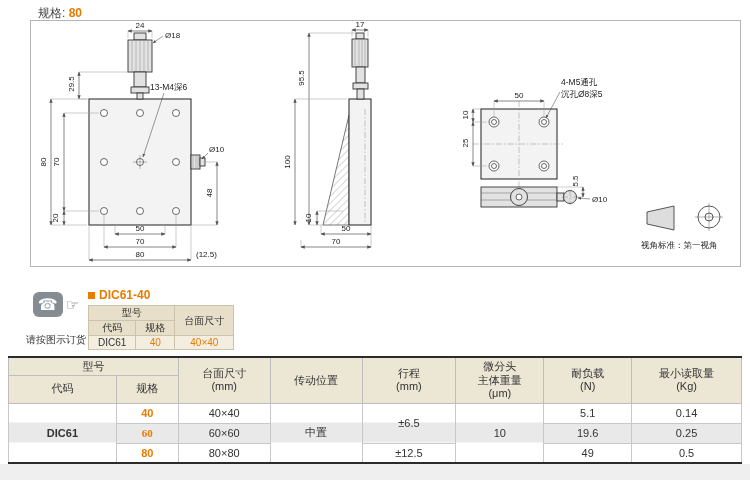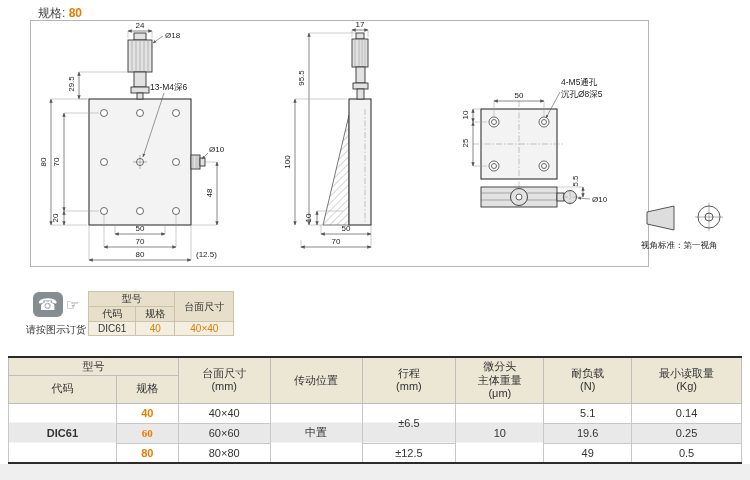--- a/index.html
+++ b/index.html
@@ -3,42 +3,42 @@
 <meta charset="utf-8">
 <style>
   * { margin:0; padding:0; box-sizing:border-box; }
   html,body { background:#fff; }
   .page { position:relative; width:750px; height:480px; background:#fff;
           font-family:"Liberation Sans", sans-serif; color:#333; overflow:hidden; }
 
   .spec-line { position:absolute; left:38px; top:5px; font-size:12px; color:#444; }
   .spec-line .orange { font-weight:bold; }
 
-  .drawing-box { position:absolute; left:30px; top:20px; width:619px; height:247px;
+  .drawing-box { position:absolute; left:30px; top:20px; width:711px; height:247px;
                  border:1px solid #b5b5b5; background:#fff; }
 
   .drawing-svg text { font-family:"Liberation Sans", sans-serif; font-size:8.5px; fill:#222; }
   .drawing-svg .dim-t { font-size:8px; fill:#222; }
   .drawing-svg .note-t { font-size:8.5px; fill:#222; }
   .drawing-svg .body { fill:#f3f3f3; stroke:#333; stroke-width:1.1; }
   .drawing-svg .part { fill:#e2e2e2; stroke:#333; stroke-width:0.9; }
   .drawing-svg .hole { fill:#fff; stroke:#444; stroke-width:0.8; }
   .drawing-svg .dim { stroke:#555; stroke-width:0.7; marker-start:url(#arr); marker-end:url(#arr); }
   .drawing-svg .ext { stroke:#999; stroke-width:0.5; }
   .drawing-svg .cl  { stroke:#888; stroke-width:0.5; stroke-dasharray:6 2 1.5 2; }
   .drawing-svg .knurl { stroke:#8a8a8a; stroke-width:0.5; }
   .drawing-svg .leader { stroke:#555; stroke-width:0.6; fill:none; marker-end:url(#arr); }
   .drawing-svg .thin { stroke:#666; stroke-width:0.5; }
 
   .phone-block { position:absolute; left:26px; top:292px; width:60px; text-align:center; }
   .phone-row { display:flex; align-items:center; justify-content:center; gap:3px; }
   .phone-icon { display:inline-flex; width:30px; height:25px; background:#858c92; color:#fff;
                 border-radius:6px; align-items:center; justify-content:center; font-size:16px; }
   .hand-icon { color:#666; font-size:15px; }
-  .phone-caption { margin-top:6px; font-size:10px; color:#333; white-space:nowrap; }
+  .phone-caption { margin-top:16px; font-size:10px; color:#333; white-space:nowrap; }
 
   .order-block { position:absolute; left:88px; top:288px; }
   .order-title { display:flex; align-items:center; gap:4px; font-size:12px; font-weight:bold; }
   .bullet { width:7px; height:7px; display:inline-block; }
   .order-table { border-collapse:collapse; margin-top:3px; font-size:10px; text-align:center; }
   .order-table th, .order-table td { border:1px solid #cbc3aa; padding:0 9px; height:14px; font-weight:normal; }
   .order-table th { background:#e7dfc9; color:#333; }
   .order-table td { background:#f3eee0; }
 
   .orange { color:#e87c00; }
@@ -265,20 +265,24 @@
 
   <div class="phone-block">
     <div class="phone-row">
       <span class="phone-icon">☎</span>
       <span class="hand-icon">☞</span>
     </div>
     <div class="phone-caption">请按图示订货</div>
   </div>
 
   <div class="order-block">
+    <div class="order-title orange" style="color: rgb(232, 124, 0);">
+      <span class="bullet" style="background:#e87c00;"></span>
+      <span>DIC61-40</span>
+    </div>
     <table class="order-table">
       <tbody>
           <tr>
         <th colspan="2">型号</th>
         <th rowspan="2">台面尺寸</th>
       </tr>
       <tr>
         <th>代码</th>
         <th>规格</th>
       </tr>

